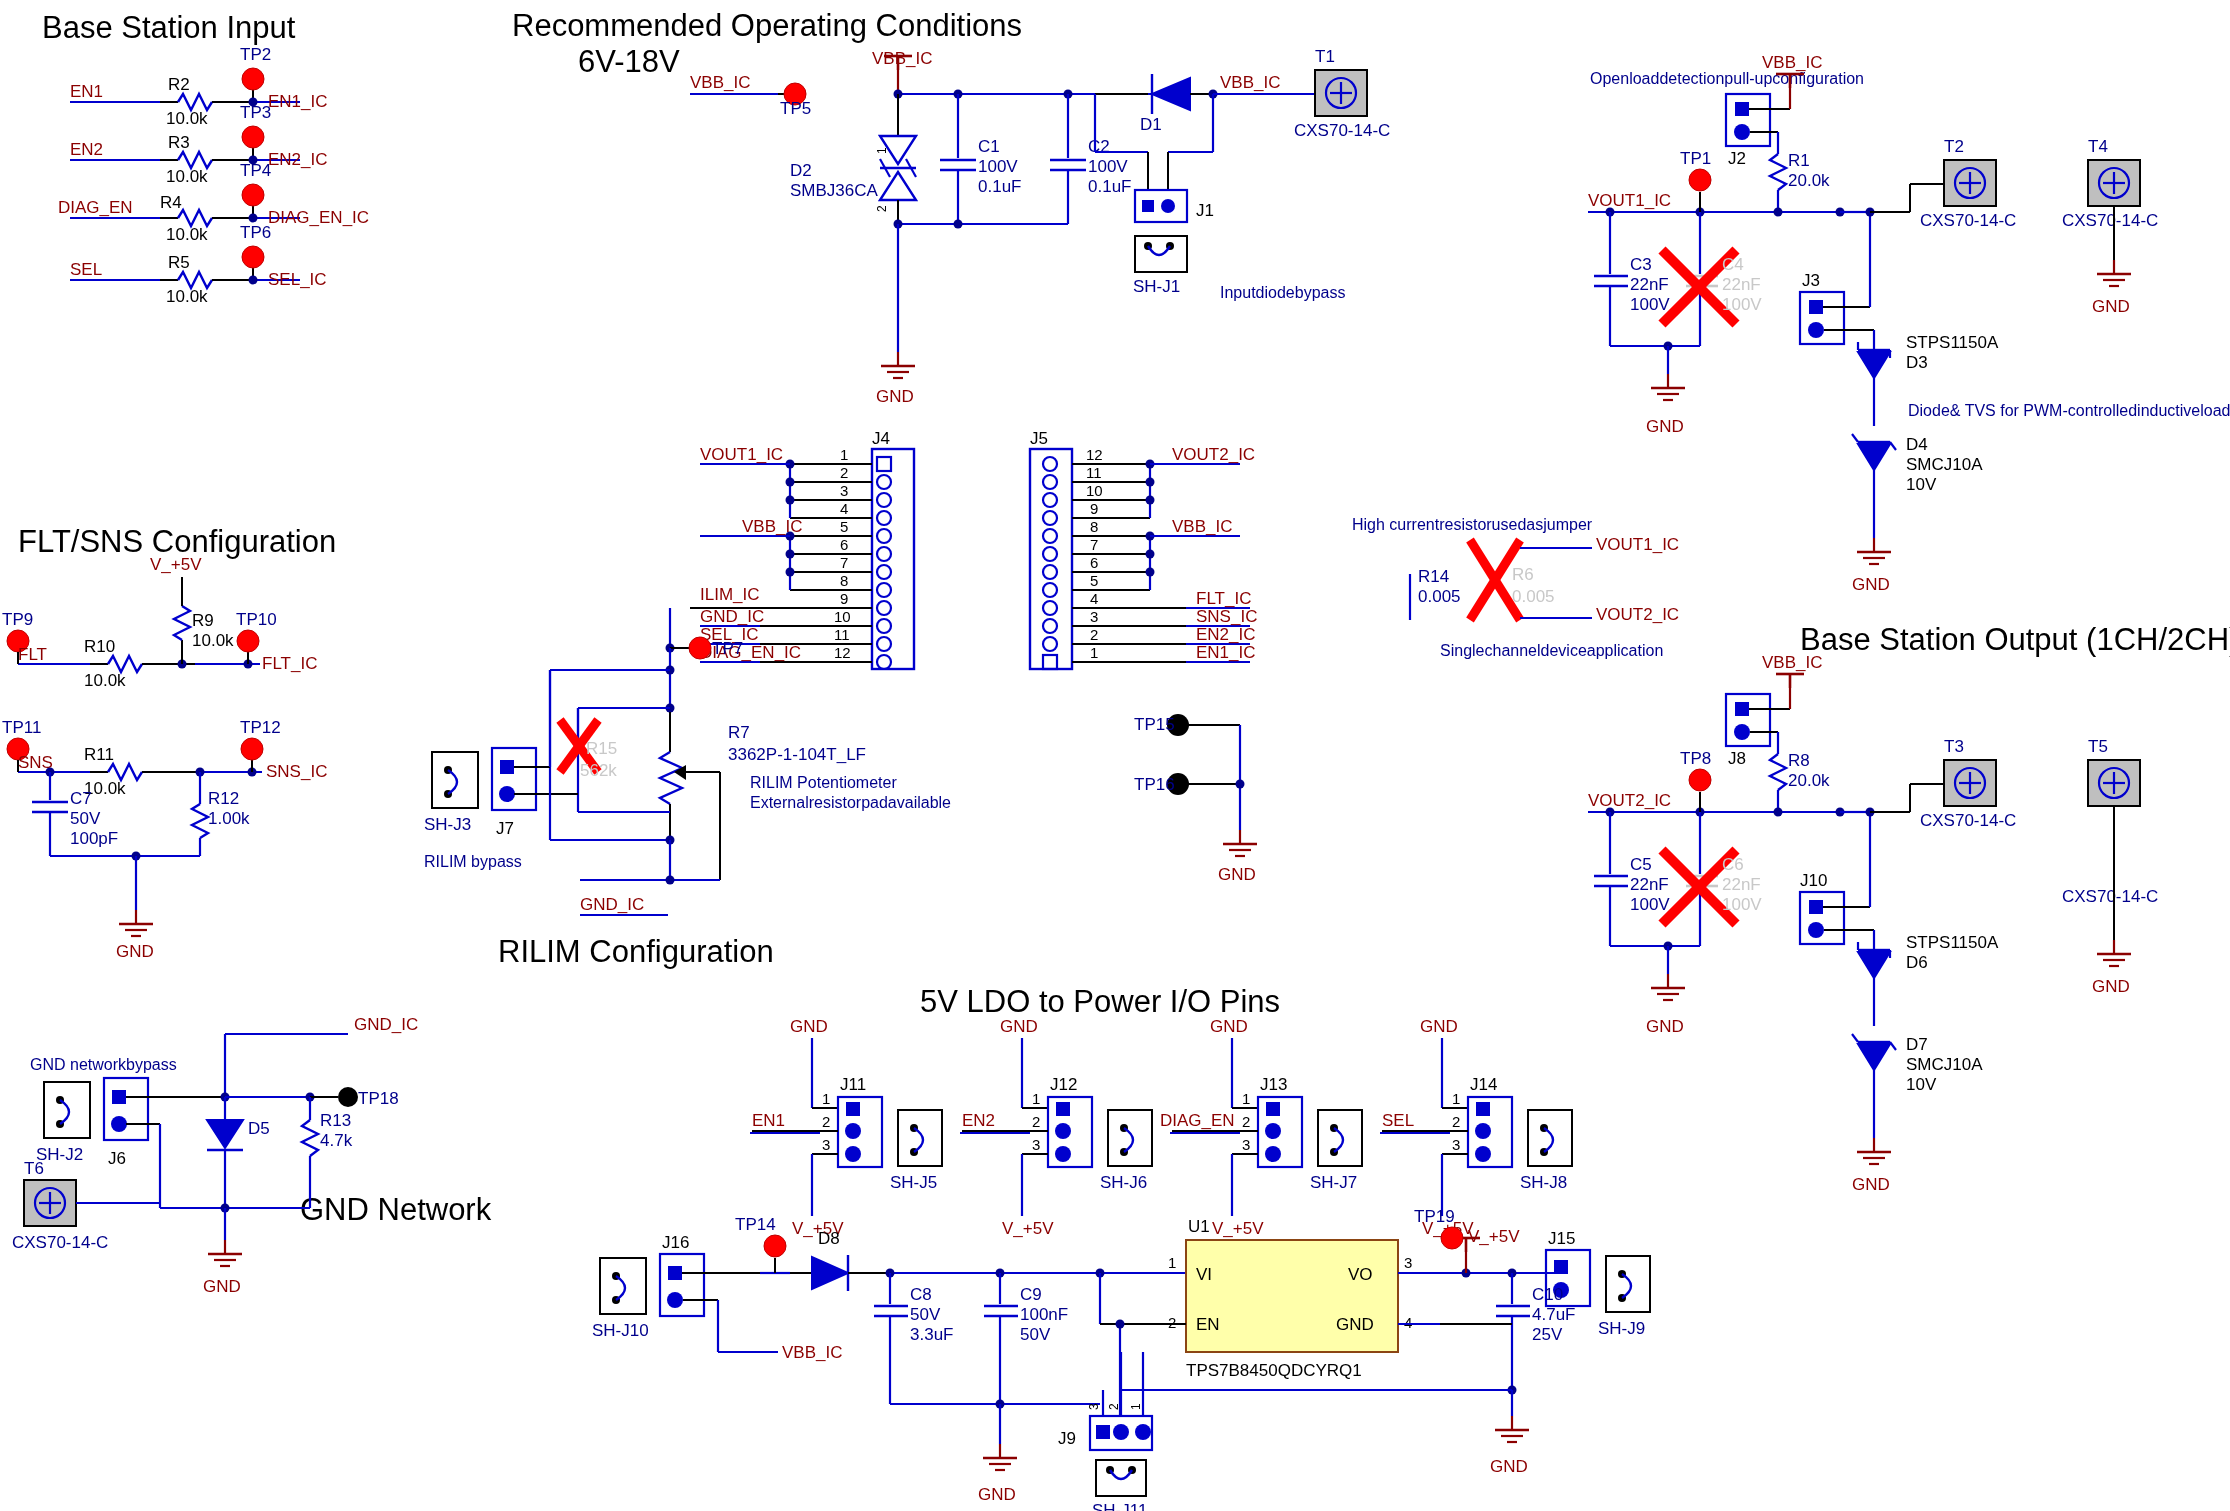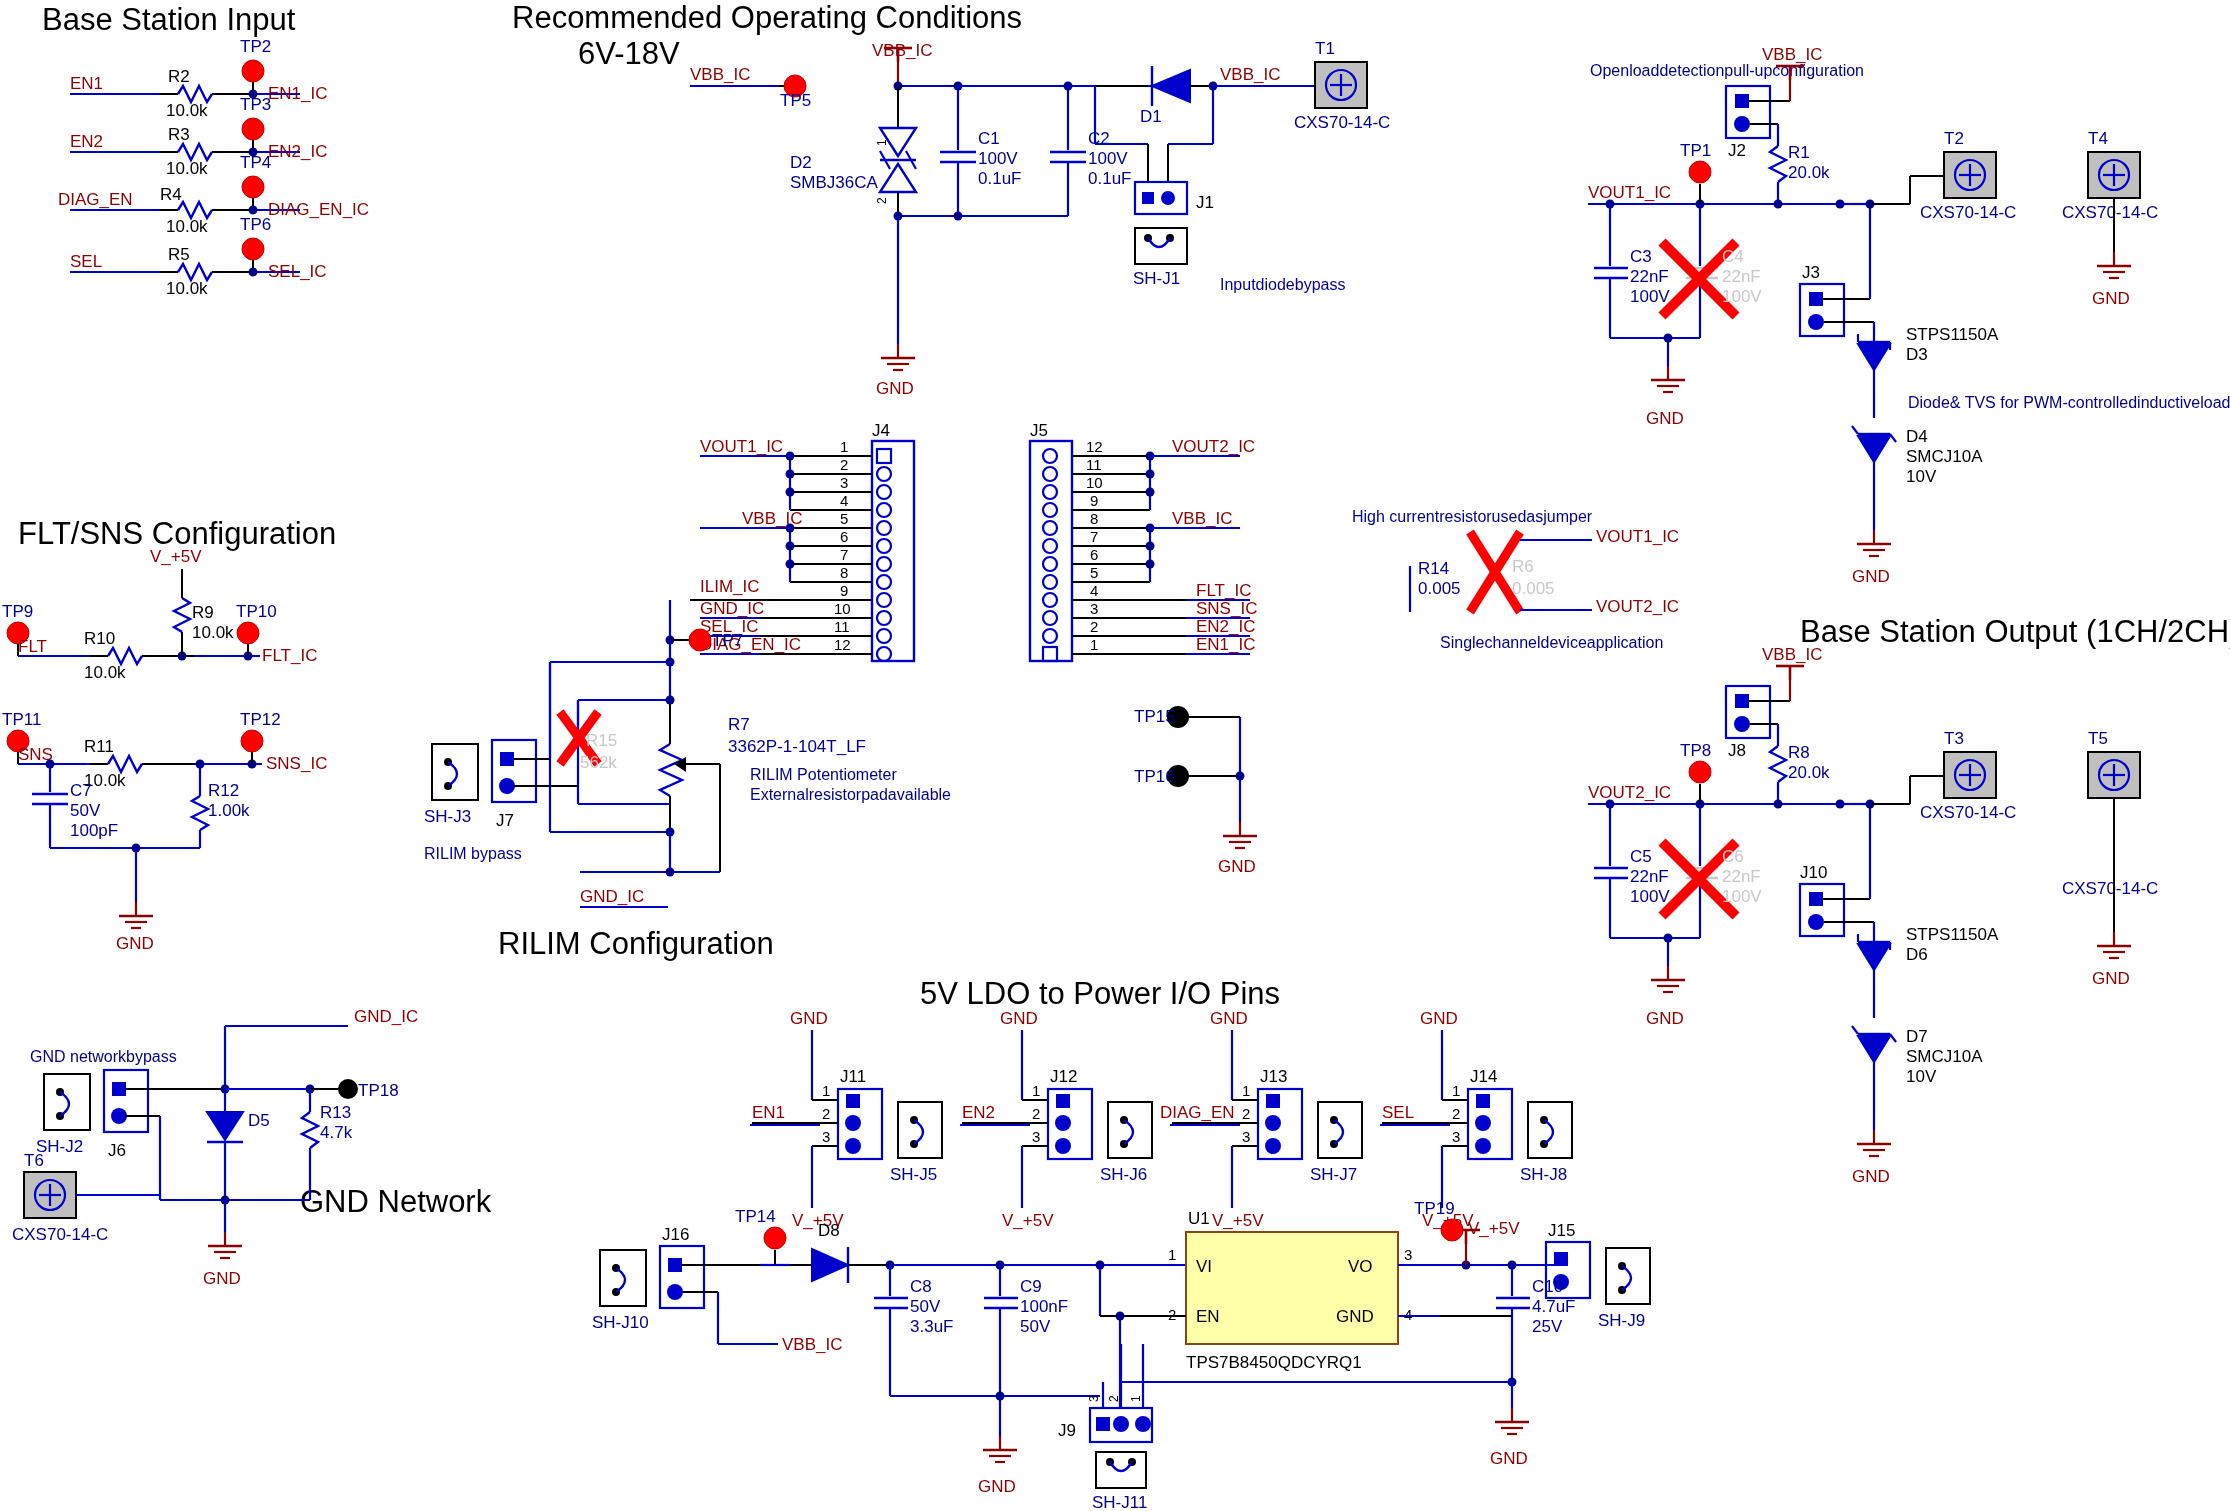--- a/index.html
+++ b/index.html
@@ -1,18 +1,18 @@
 <!DOCTYPE html>
 <html><head>
 <meta charset="utf-8">
 <style>
   html,body{margin:0;padding:0;background:#ffffff;}
   body{width:2230px;height:1511px;position:relative;overflow:hidden;
        font-family:"Liberation Sans", sans-serif;}
-  #sheet{position:absolute;left:0;top:4px;width:2230px;height:1195px;}
+  #sheet{position:absolute;left:0;top:12px;width:2230px;height:1195px;}
   svg{position:absolute;left:0;top:0;}
   .ttl{font-size:31px;fill:#000;font-family:"Liberation Sans",sans-serif;}
   .net{font-size:17px;fill:#8b0000;font-family:"Liberation Sans",sans-serif;}
   .ref{font-size:17px;fill:#00008b;font-family:"Liberation Sans",sans-serif;}
   .refk{font-size:17px;fill:#000;font-family:"Liberation Sans",sans-serif;}
   .note{font-size:16px;fill:#00008b;font-family:"Liberation Sans",sans-serif;}
   .pin{font-size:15px;fill:#000;font-family:"Liberation Sans",sans-serif;}
   .dim{font-size:17px;fill:#c8c8c8;font-family:"Liberation Sans",sans-serif;}
   .tiny{font-size:12px;fill:#000;font-family:"Liberation Sans",sans-serif;}
 </style>

